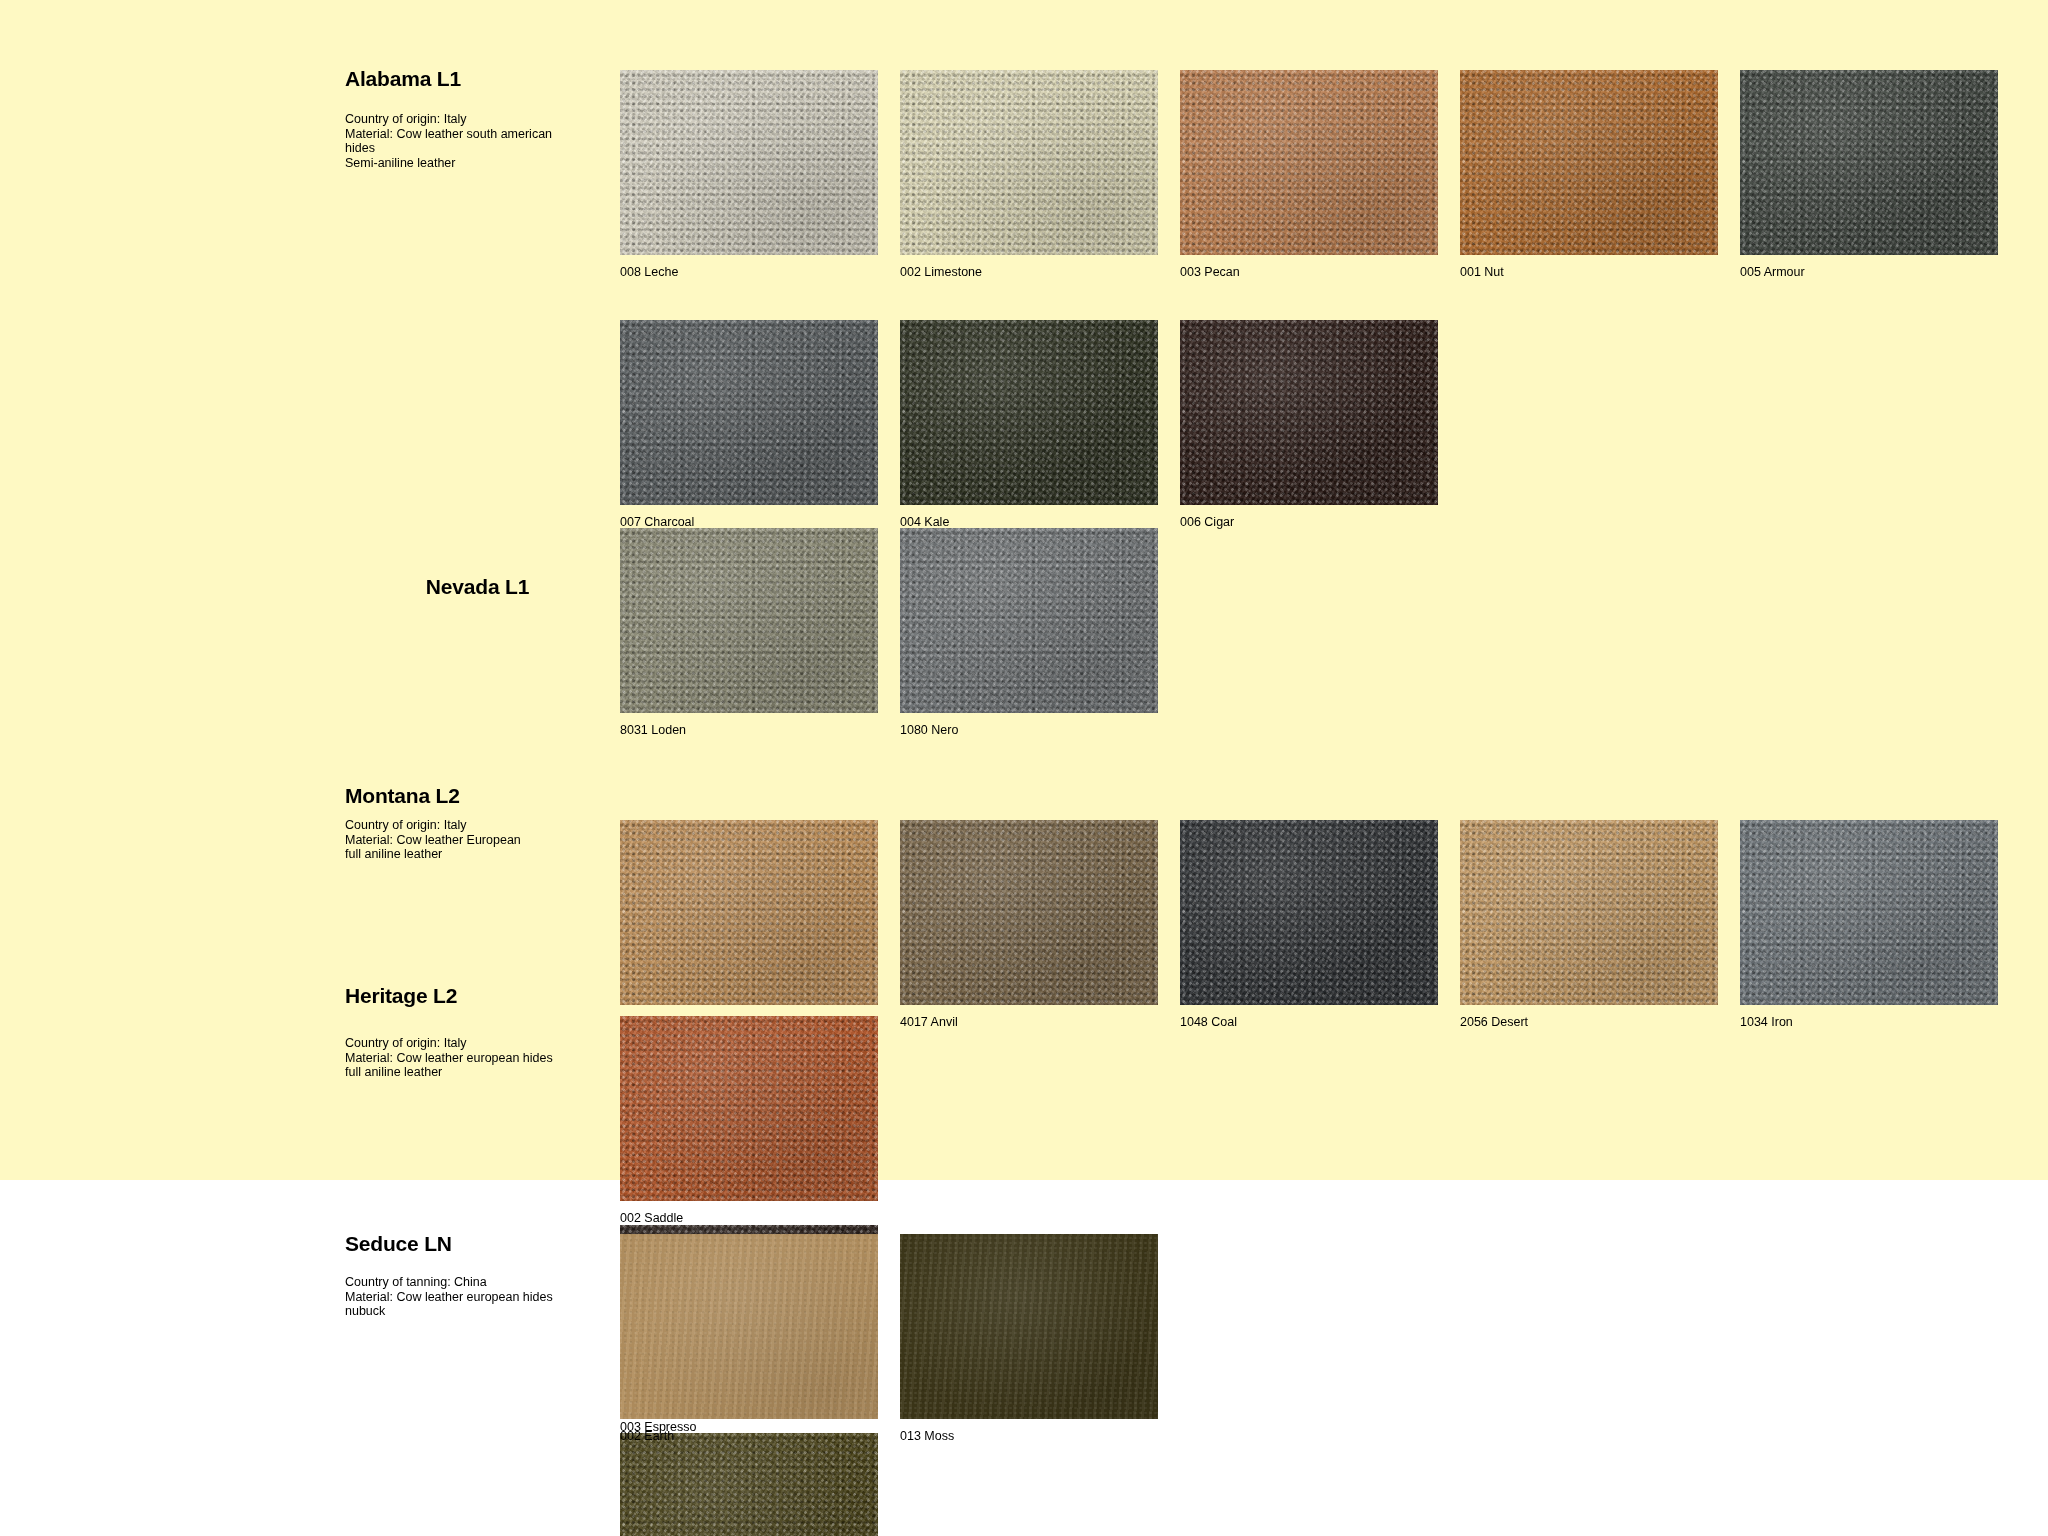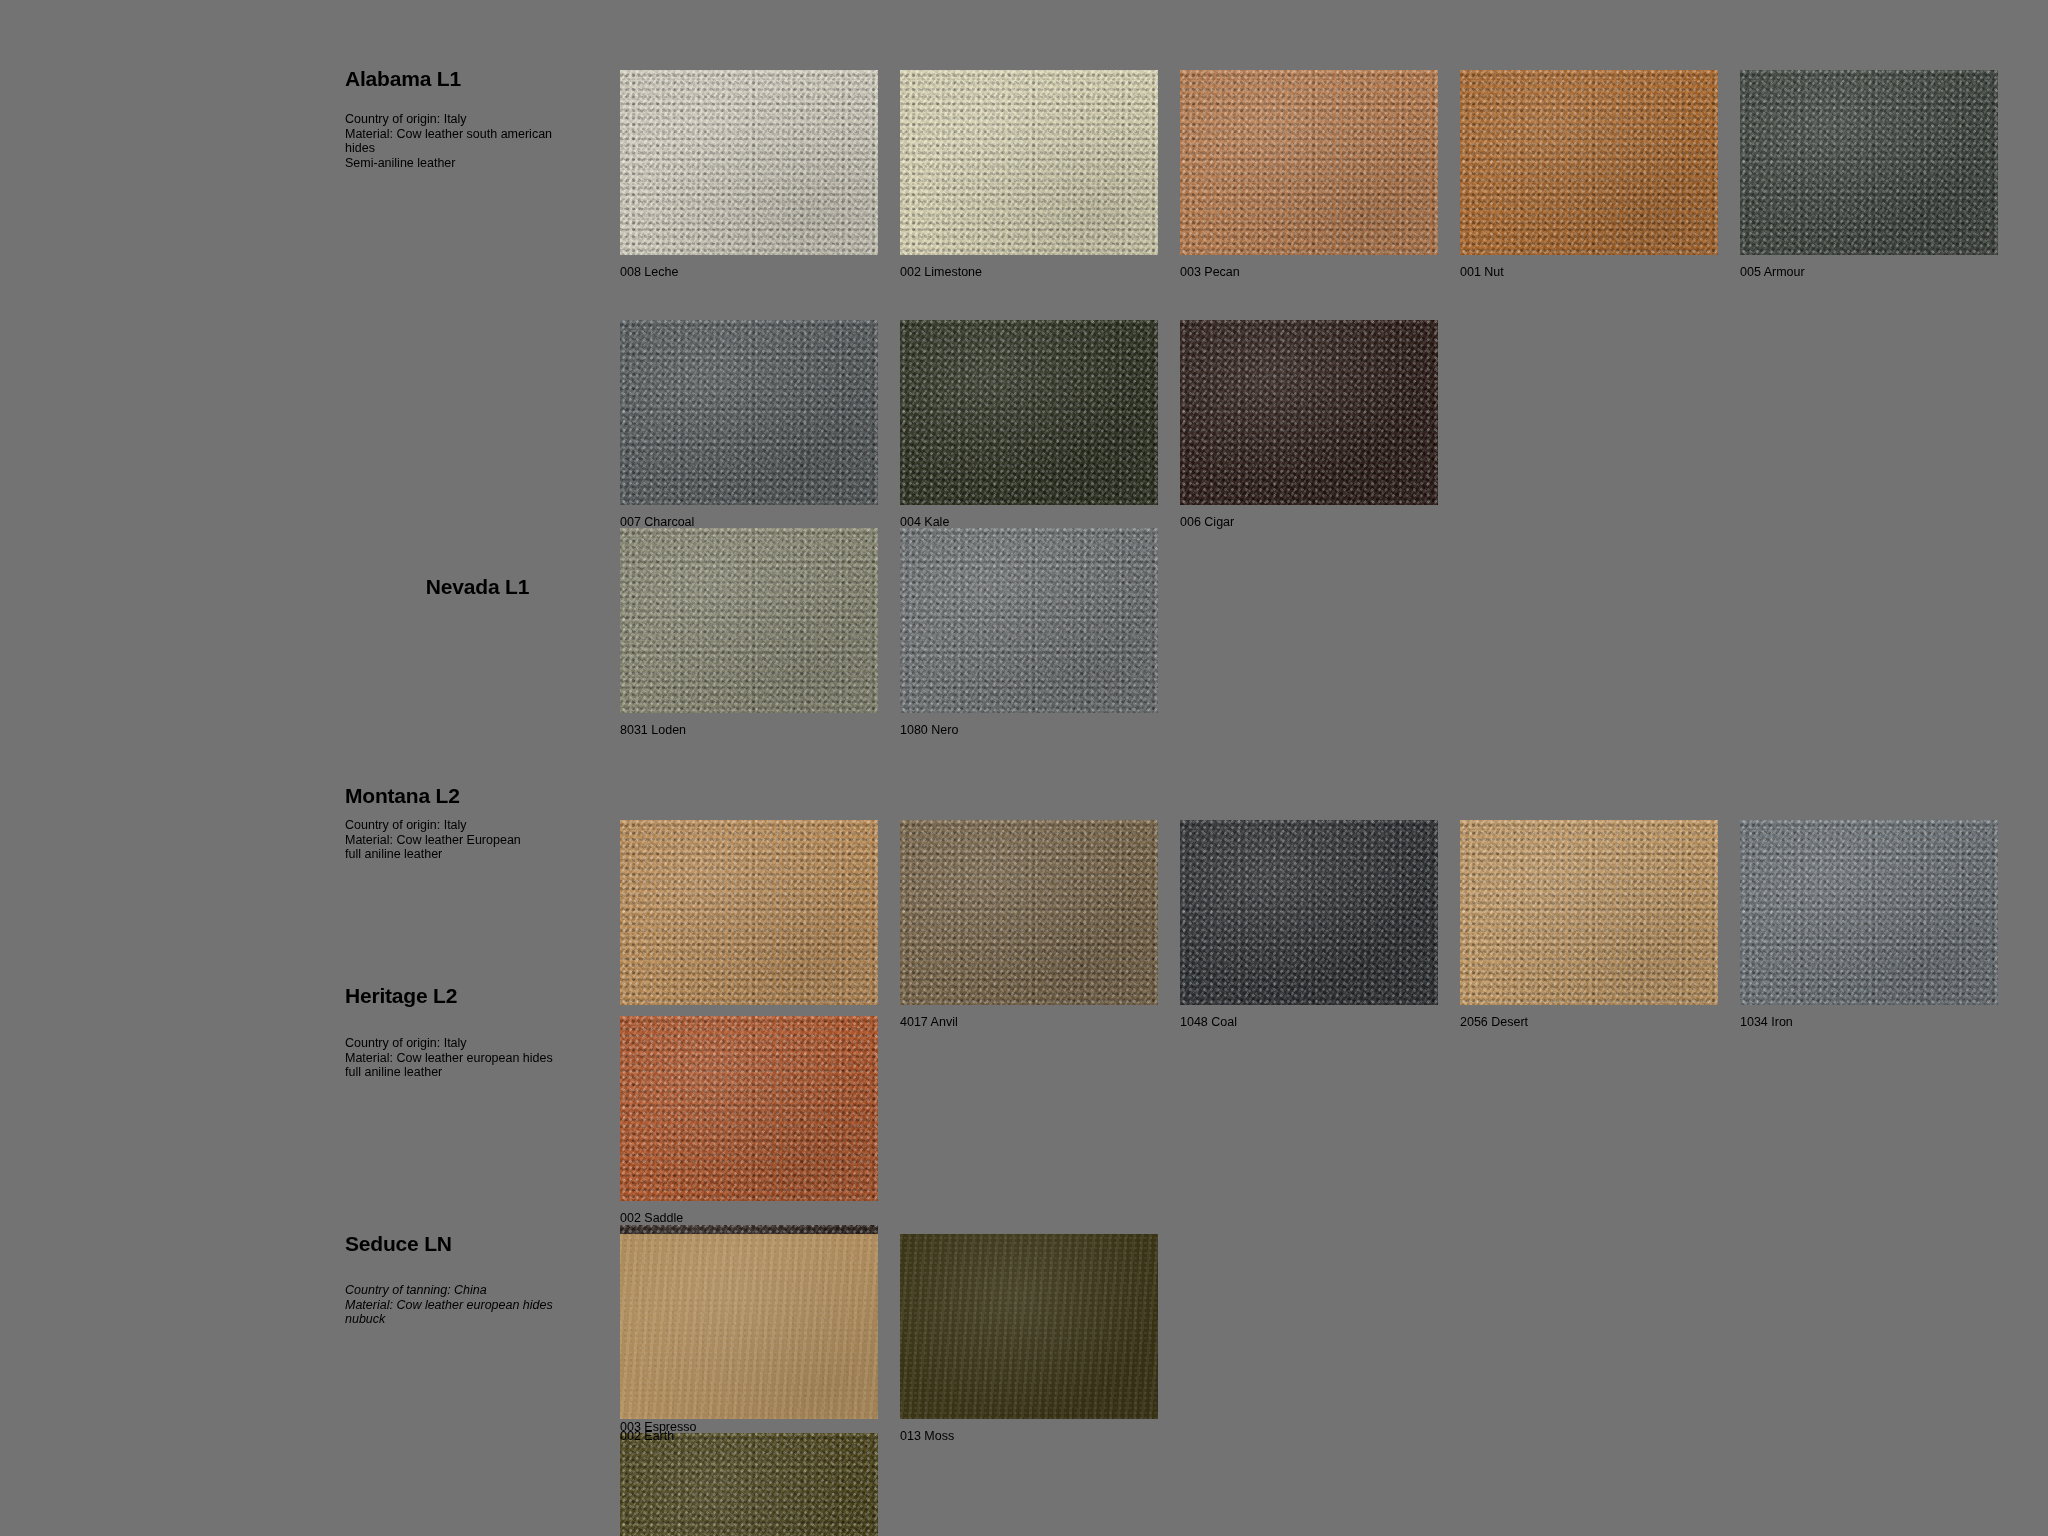--- a/index.html
+++ b/index.html
@@ -13,22 +13,22 @@
     height: 1536px;
     font-family: "Liberation Sans", sans-serif;
     color: #000000;
     overflow: hidden;
     position: relative;
   }
 
   #page {
     position: relative;
     width: 2048px;
-    height: 1536px;
-    background: #737373;
+    height: 1180px;
+    background: #fef9c3;
   }
 
   .info-col {
     position: absolute;
     left: 345px;
     width: 265px;
   }
 
   .section-title {
     font-size: 21px;
@@ -235,21 +235,21 @@
         <div class="swatch pebble" style="background-color: rgb(46, 35, 30);"></div>
         <div class="swatch-label">003 Espresso</div>
       </div>
       <div class="swatch-cell">
         <div class="swatch pebble" style="background-color: rgb(74, 67, 24);"></div>
         <div class="swatch-label">004 Hunter</div>
       </div>
     </div>
     <div class="info-col" style="top: 1233px;">
       <div class="section-title">Seduce LN</div>
-      <div class="section-desc" style="margin-top: 28px; font-style: italic;">
+      <div class="section-desc" style="margin-top: 20px;">
         <span class="line">Country of tanning: China</span>
         <span class="line">Material: Cow leather european hides</span>
         <span class="line">nubuck</span>
       </div>
     </div>
     <div class="swatch-row" style="top: 1234px;">
       <div class="swatch-cell">
         <div class="swatch nubuck" style="background-color: rgb(179, 144, 95);"></div>
         <div class="swatch-label">002 Earth</div>
       </div>

